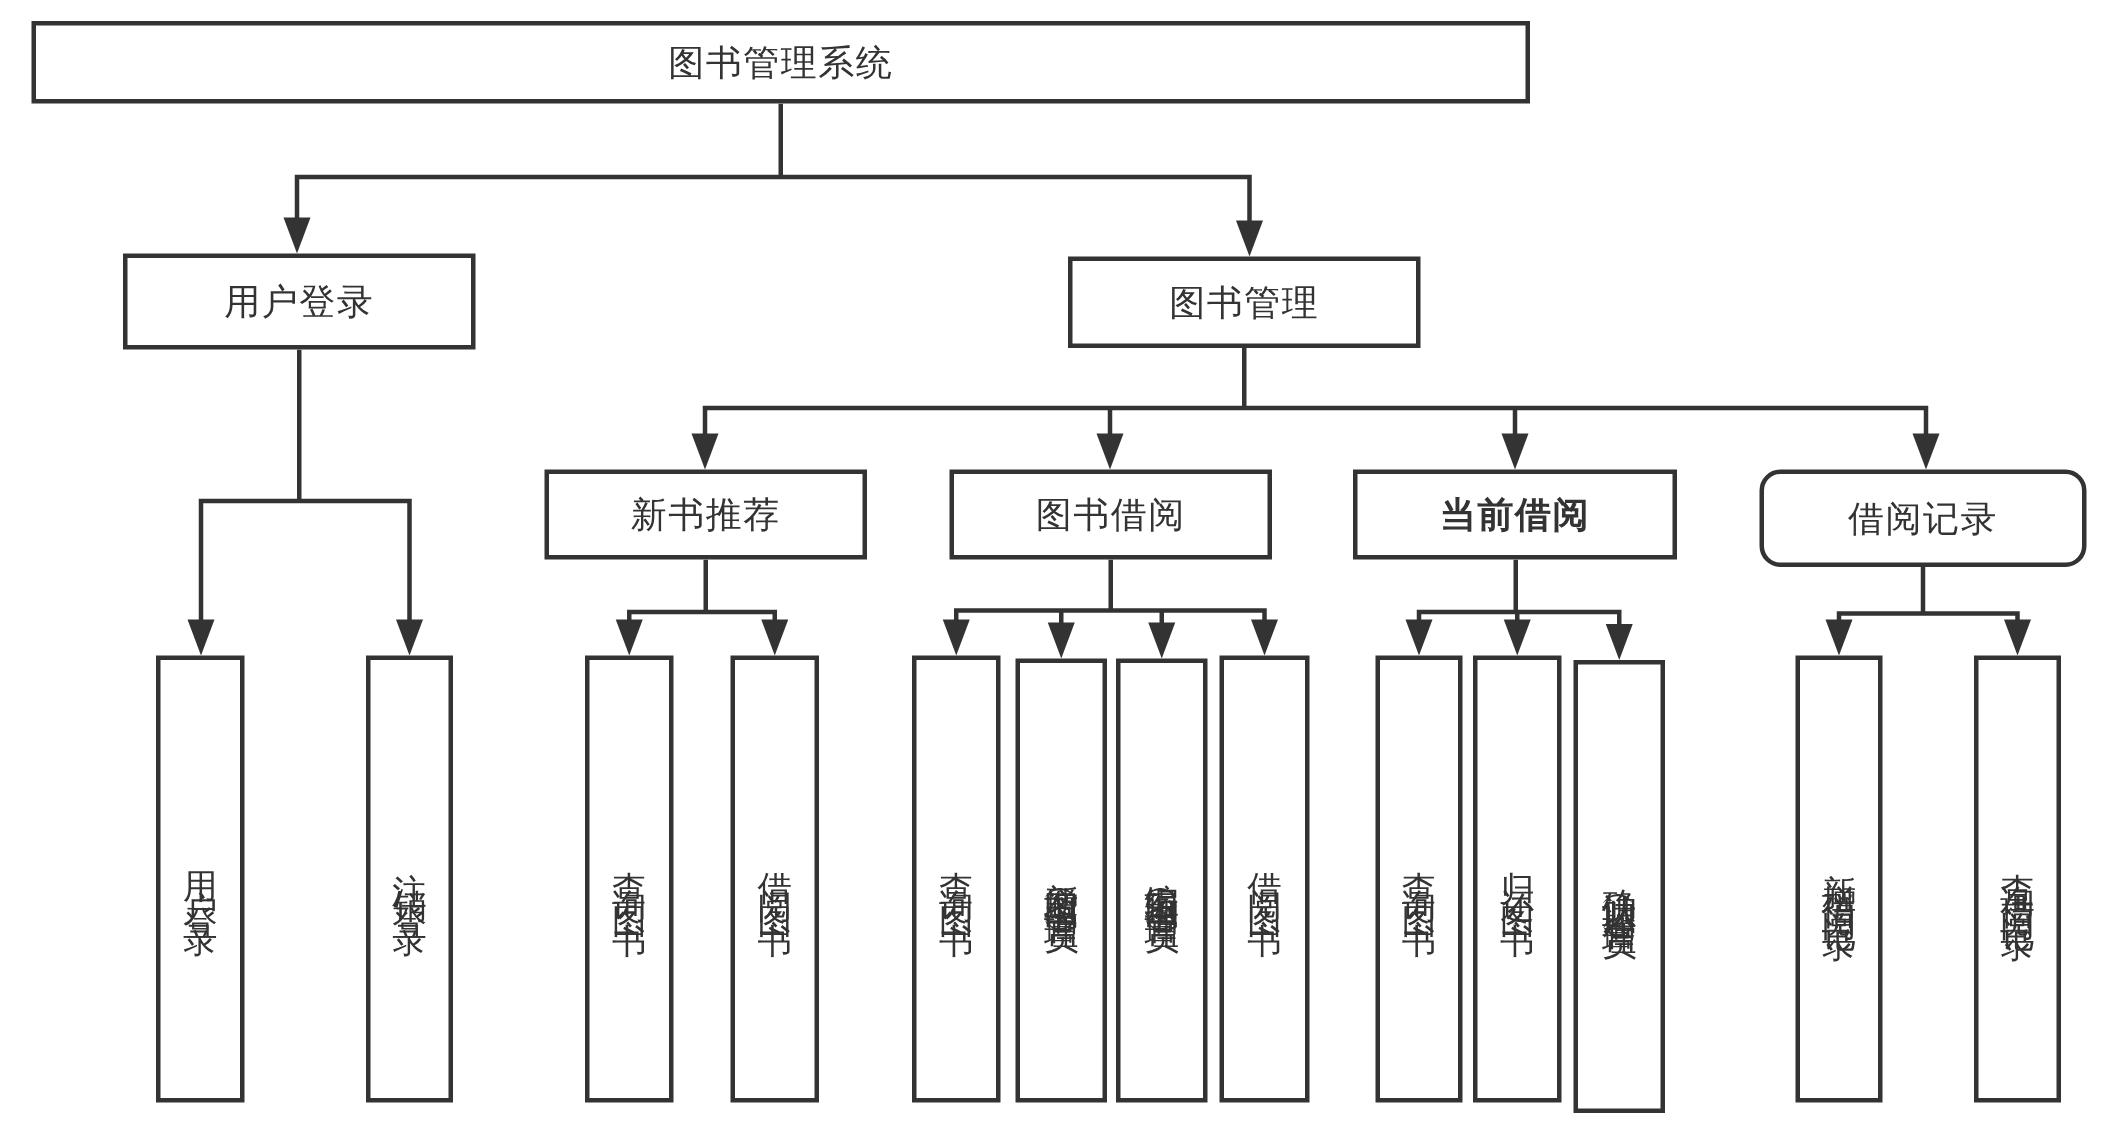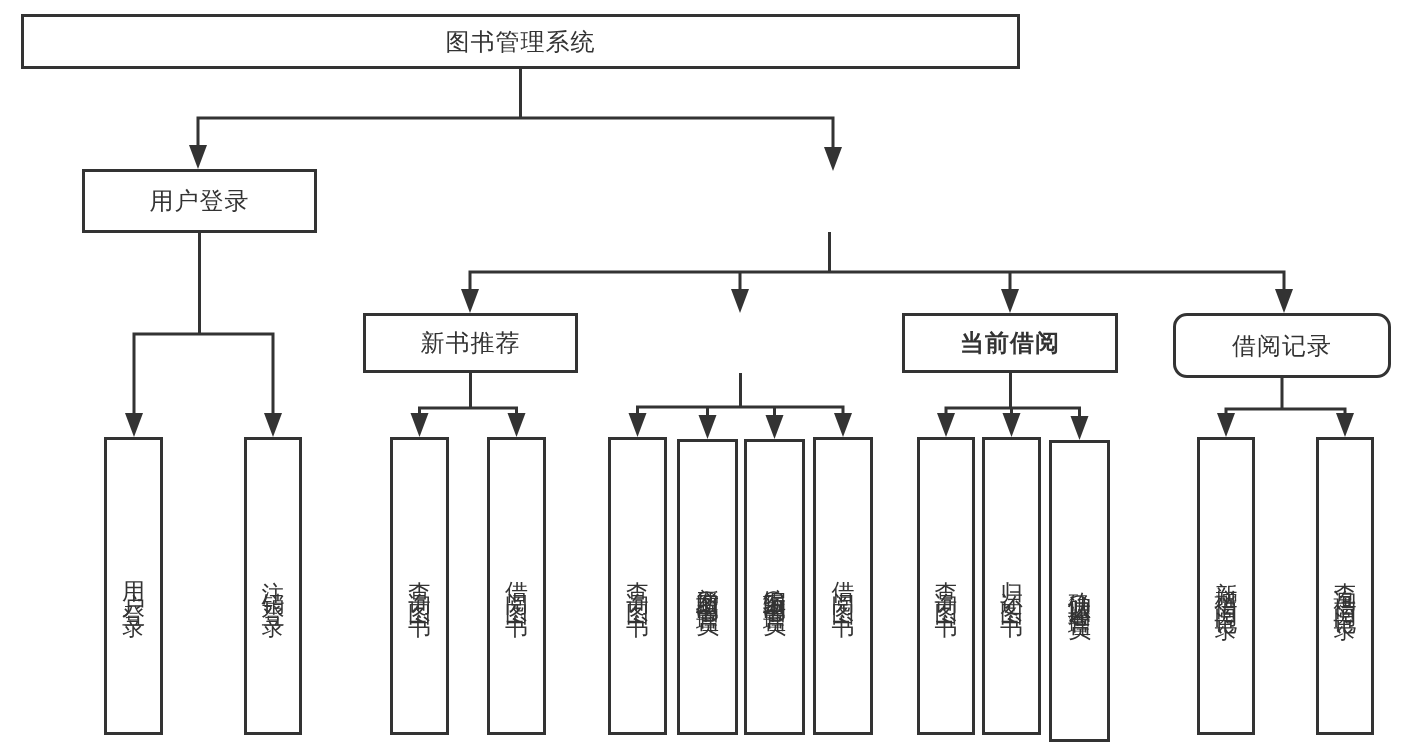--- a/index.html
+++ b/index.html
@@ -95,23 +95,29 @@
     </g>
   </svg>
 
   <div class="box" style="left:21px;top:14px;width:999px;height:55px;">
     <span class="hlabel">图书管理系统</span>
   </div>
 
   <div class="box" style="left:82px;top:169px;width:235px;height:64px;">
     <span class="hlabel">用户登录</span>
   </div>
+  <div class="box" style="left:712px;top:171px;width:235px;height:61px;">
+    <span class="hlabel">图书管理</span>
+  </div>
 
   <div class="box" style="left:363px;top:313px;width:215px;height:60px;">
     <span class="hlabel">新书推荐</span>
+  </div>
+  <div class="box" style="left:633px;top:313px;width:215px;height:60px;">
+    <span class="hlabel">图书借阅</span>
   </div>
   <div class="box" style="left:902px;top:313px;width:216px;height:60px;font-weight:bold;">
     <span class="hlabel">当前借阅</span>
   </div>
   <div class="box" style="left:1173px;top:313px;width:218px;height:65px;border-radius:14px;">
     <span class="hlabel">借阅记录</span>
   </div>
 
   <div class="box" style="left:104px;top:437px;width:59px;height:298px;">
     <span class="vlabel">用户登录</span>

